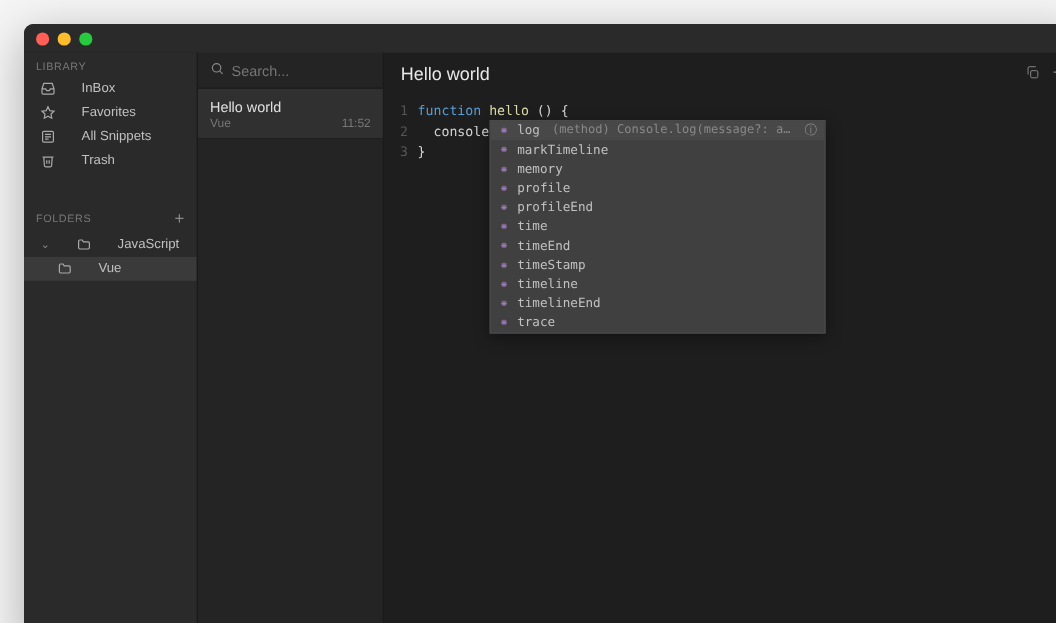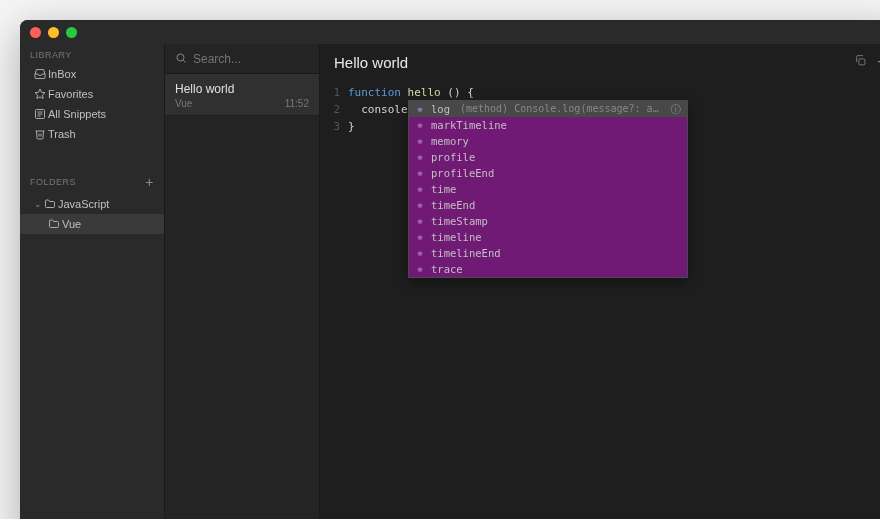--- a/index.html
+++ b/index.html
@@ -4,21 +4,21 @@
   <style>
     * { margin: 0; padding: 0; box-sizing: border-box; }
     body { font-family: -apple-system, BlinkMacSystemFont, "Segoe UI", Helvetica, Arial, sans-serif; background: #f5f5f5; padding: 20px; }
     .window { width: 880px; height: 519px; background: #2a2a2a; border-radius: 8px; overflow: hidden; box-shadow: 0 10px 40px rgba(0,0,0,0.3); display: flex; flex-direction: column; }
     .titlebar { height: 24px; display: flex; align-items: center; padding: 0 10px; background: #2a2a2a; }
     .tbtn { width: 11px; height: 11px; border-radius: 50%; margin-right: 7px; }
     .tbtn.r { background: #ff5f56; } .tbtn.y { background: #ffbd2e; } .tbtn.g { background: #27c93f; }
     .main { flex: 1; display: flex; min-height: 0; }
     .sidebar { width: 144px; background: #2a2a2a; display: flex; flex-direction: column; color: #aaa; font-size: 11px; }
     .sb-header { padding: 6px 10px 4px; font-size: 9px; letter-spacing: 0.5px; color: #777; display: flex; justify-content: space-between; align-items: center; text-transform: uppercase; }
-    .sb-item { padding: 4px 10px 4px 14px; display: flex; align-items: center; gap: 2px; color: #c0c0c0; cursor: pointer; }
+    .sb-item { padding: 4px 10px 4px 14px; display: flex; align-items: center; gap: 22px; color: #c0c0c0; cursor: pointer; }
     .sb-item.sel { background: #3a3a3a; }
     .sb-item .chev { width: 8px; font-size: 9px; color: #888; }
     .sb-item .ico { width: 12px; display: inline-flex; justify-content: center; }
     .sb-sub { padding-left: 28px; }
     .midcol { width: 156px; background: #242424; display: flex; flex-direction: column; border-left: 1px solid #1a1a1a; border-right: 1px solid #1a1a1a; }
     .searchbar { height: 30px; display: flex; align-items: center; padding: 0 10px; gap: 6px; border-bottom: 1px solid #1a1a1a; }
     .searchbar input { flex: 1; background: transparent; border: none; color: #0ea5e9; font-size: 12px; outline: none; }
     .plus { color: #888; font-size: 14px; cursor: pointer; }
     .snippet { padding: 8px 10px 6px; border-bottom: 1px solid #1f1f1f; cursor: pointer; background: #303030; }
     .snippet .title { color: #e0e0e0; font-size: 12px; }
@@ -27,21 +27,21 @@
     .ed-header { height: 36px; display: flex; align-items: center; padding: 0 14px; justify-content: space-between; }
     .ed-title { color: #e8e8e8; font-size: 15px; font-weight: 500; }
     .ed-icons { display: flex; gap: 10px; color: #888; font-size: 13px; }
     .ed-icons svg { width: 13px; height: 13px; stroke: #888; fill: none; stroke-width: 1.5; }
     .ed-body { flex: 1; display: flex; font-family: Menlo, Monaco, Consolas, monospace; font-size: 11px; position: relative; }
     .gutter { width: 28px; text-align: right; color: #555; padding-top: 4px; user-select: none; }
     .gutter div { padding: 1px 8px 1px 0; line-height: 15px; }
     .code { flex: 1; padding-top: 4px; color: #d4d4d4; position: relative; }
     .line { line-height: 15px; padding: 1px 0; white-space: pre; }
     .k-fn { color: #569cd6; } .k-name { color: #dcdcaa; } .k-punc { color: #d4d4d4; }
-    .autocomplete { position: absolute; top: 20px; left: 60px; width: 280px; background: #701a75; border: 1px solid #4a4a4a; font-size: 10.5px; box-shadow: 0 4px 12px rgba(0,0,0,0.4); text-align: right; }
+    .autocomplete { position: absolute; top: 20px; left: 60px; width: 280px; background: #404040; border: 1px solid #4a4a4a; font-size: 10.5px; box-shadow: 0 4px 12px rgba(0,0,0,0.4); text-align: right; }
     .ac-row { display: flex; align-items: center; gap: 6px; padding: 1px 6px; color: #c0c0c0; line-height: 14px; cursor: pointer; }
     .ac-row.sel { background: #484848; }
     .ac-ico { width: 10px; height: 10px; display: inline-flex; align-items: center; justify-content: center; font-size: 9px; color: #b68bd8; flex-shrink: 0; }
     .ac-ico::before { content: "❋"; }
     .ac-hint { color: #888; margin-left: 4px; font-size: 10px; overflow: hidden; text-overflow: ellipsis; white-space: nowrap; }
     .ac-info { margin-left: auto; color: #888; flex-shrink: 0; }
   </style>
 </head>
 <body>
 

